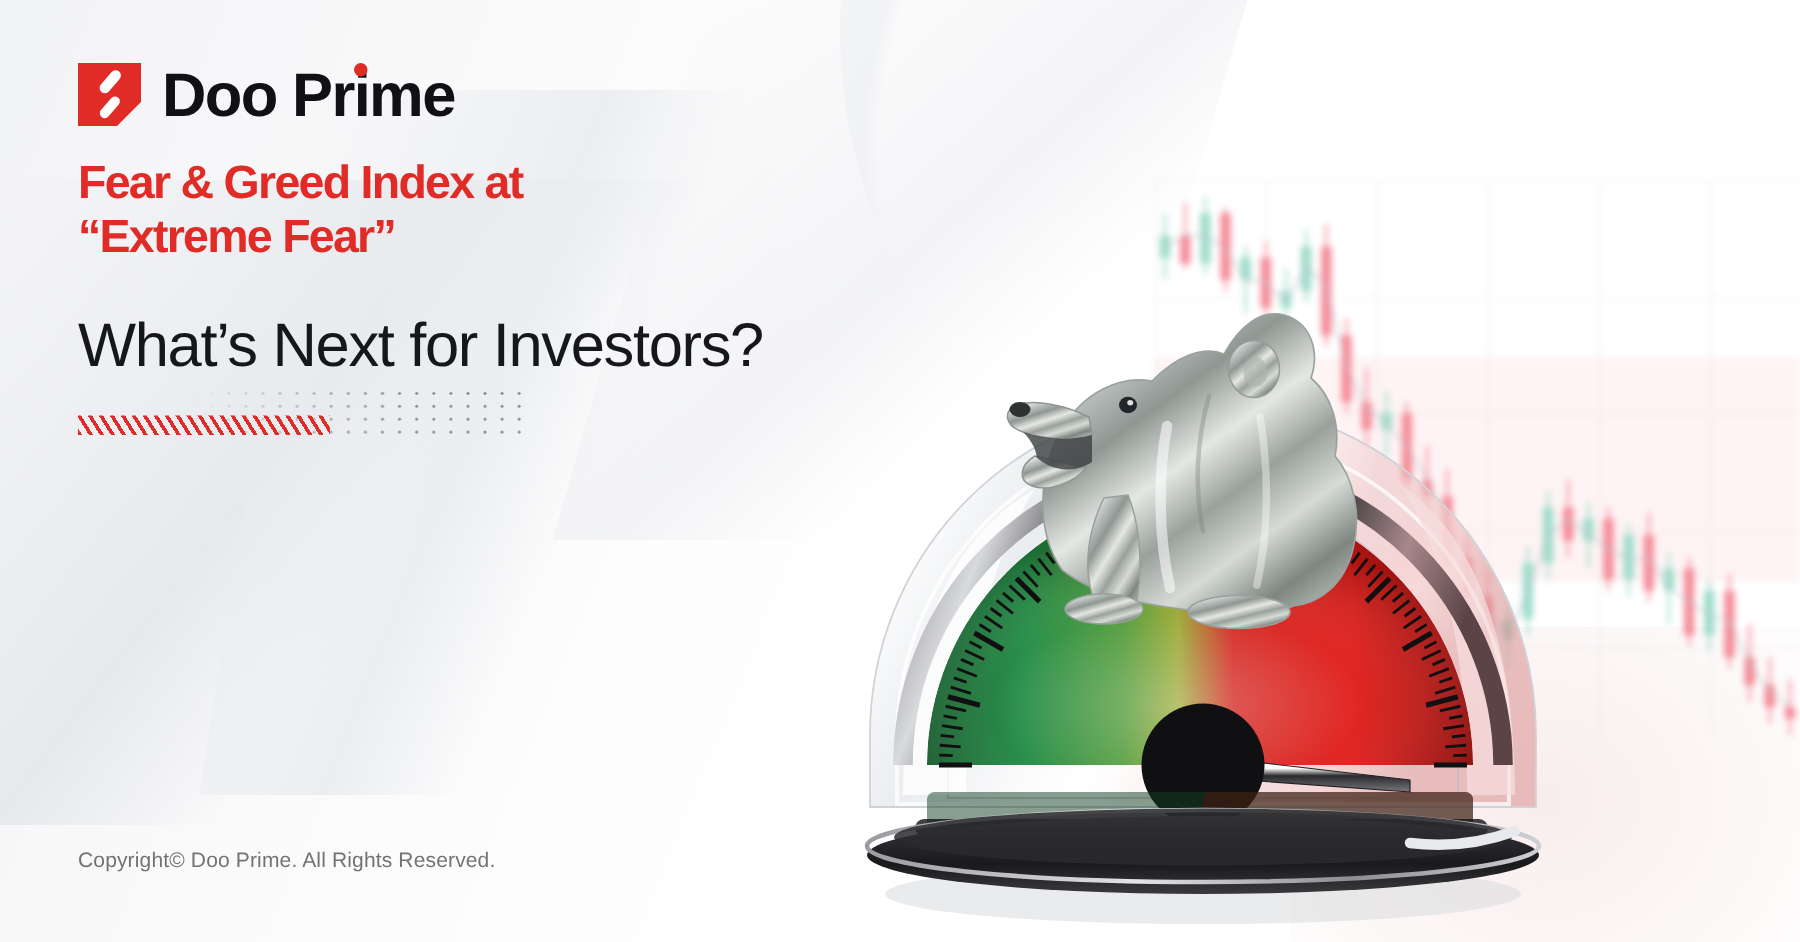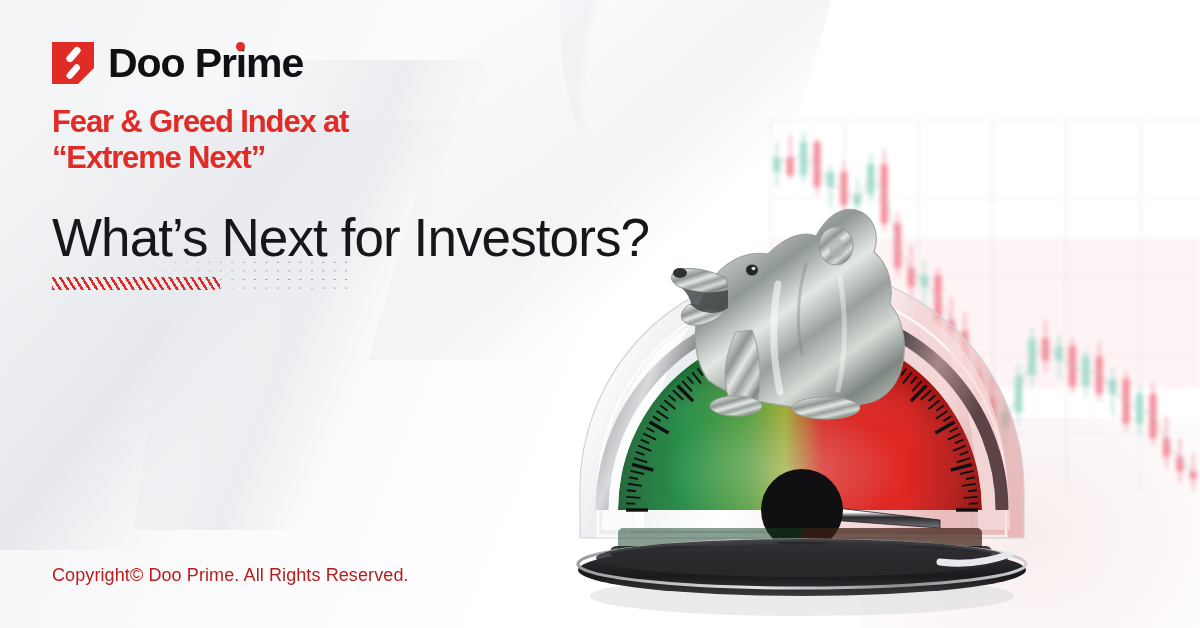--- a/index.html
+++ b/index.html
@@ -99,41 +99,41 @@
 
   .headline {
     position:absolute; left:0; top:104px;
     font-size:31px; font-weight:bold; color:#E02B27;
     line-height:1.16; letter-spacing:-1.15px; white-space:nowrap;
   }
   .headline .l2 { display:block; }
 
   .subhead {
     position:absolute; left:0; top:206px;
-    font-size:53px; font-weight:normal; color:#16171b;
+    font-size:41px; font-weight:normal; color:#16171b;
     letter-spacing:-0.9px; line-height:1.2; white-space:nowrap;
   }
 
   
   .deco { position:absolute; left:0; top:258px; width:300px; height:44px; }
   .deco-dots {
     position:absolute; left:72px; top:0; width:228px; height:34px;
     background-image:radial-gradient(#8d97a8 1.1px, transparent 1.3px);
     background-size:11.4px 8.6px;
     -webkit-mask-image:linear-gradient(to right, rgba(0,0,0,0) 0%, rgba(0,0,0,.35) 22%, rgba(0,0,0,1) 62%, rgba(0,0,0,1) 100%);
             mask-image:linear-gradient(to right, rgba(0,0,0,0) 0%, rgba(0,0,0,.35) 22%, rgba(0,0,0,1) 62%, rgba(0,0,0,1) 100%);
   }
   .deco-hatch {
     position:absolute; left:0; top:19px; width:168px; height:13px;
     background-image:repeating-linear-gradient(58deg, #E02B27 0px, #E02B27 2.4px, rgba(255,255,255,0) 2.4px, rgba(255,255,255,0) 6.2px);
   }
 
   .copyright {
     position:absolute; left:0; top:565px;
-    font-size:18px; color:#b91c1c; letter-spacing:.1px; white-space:nowrap;
+    font-size:14px; color:#737373; letter-spacing:.1px; white-space:nowrap;
   }
 
   
   .hero { position:absolute; left:540px; top:118px; width:520px; height:510px; }
   .hero-svg { position:absolute; inset:0; width:100%; height:100%; }
 </style>
 </head>
 <body>
 
 <div id="banner">
@@ -454,21 +454,21 @@
         <rect x="18" y="21" width="6.5" height="17" rx="3.2" fill="#ffffff" transform="rotate(41 21.2 29.5)"></rect>
       </svg>
       <div class="logo-text">
         <span>Doo Prime</span>
         <span class="logo-dot"></span>
       </div>
     </div>
 
     <h1 class="headline">
       <span>Fear &amp; Greed Index at</span>
-      <span class="l2">“Extreme Next”</span>
+      <span class="l2">“Extreme Fear”</span>
     </h1>
 
     <h2 class="subhead">What’s Next for Investors?</h2>
 
     <div class="deco">
       <div class="deco-dots"></div>
       <div class="deco-hatch"></div>
     </div>
 
     <div class="copyright">Copyright© Doo Prime. All Rights Reserved.</div>

